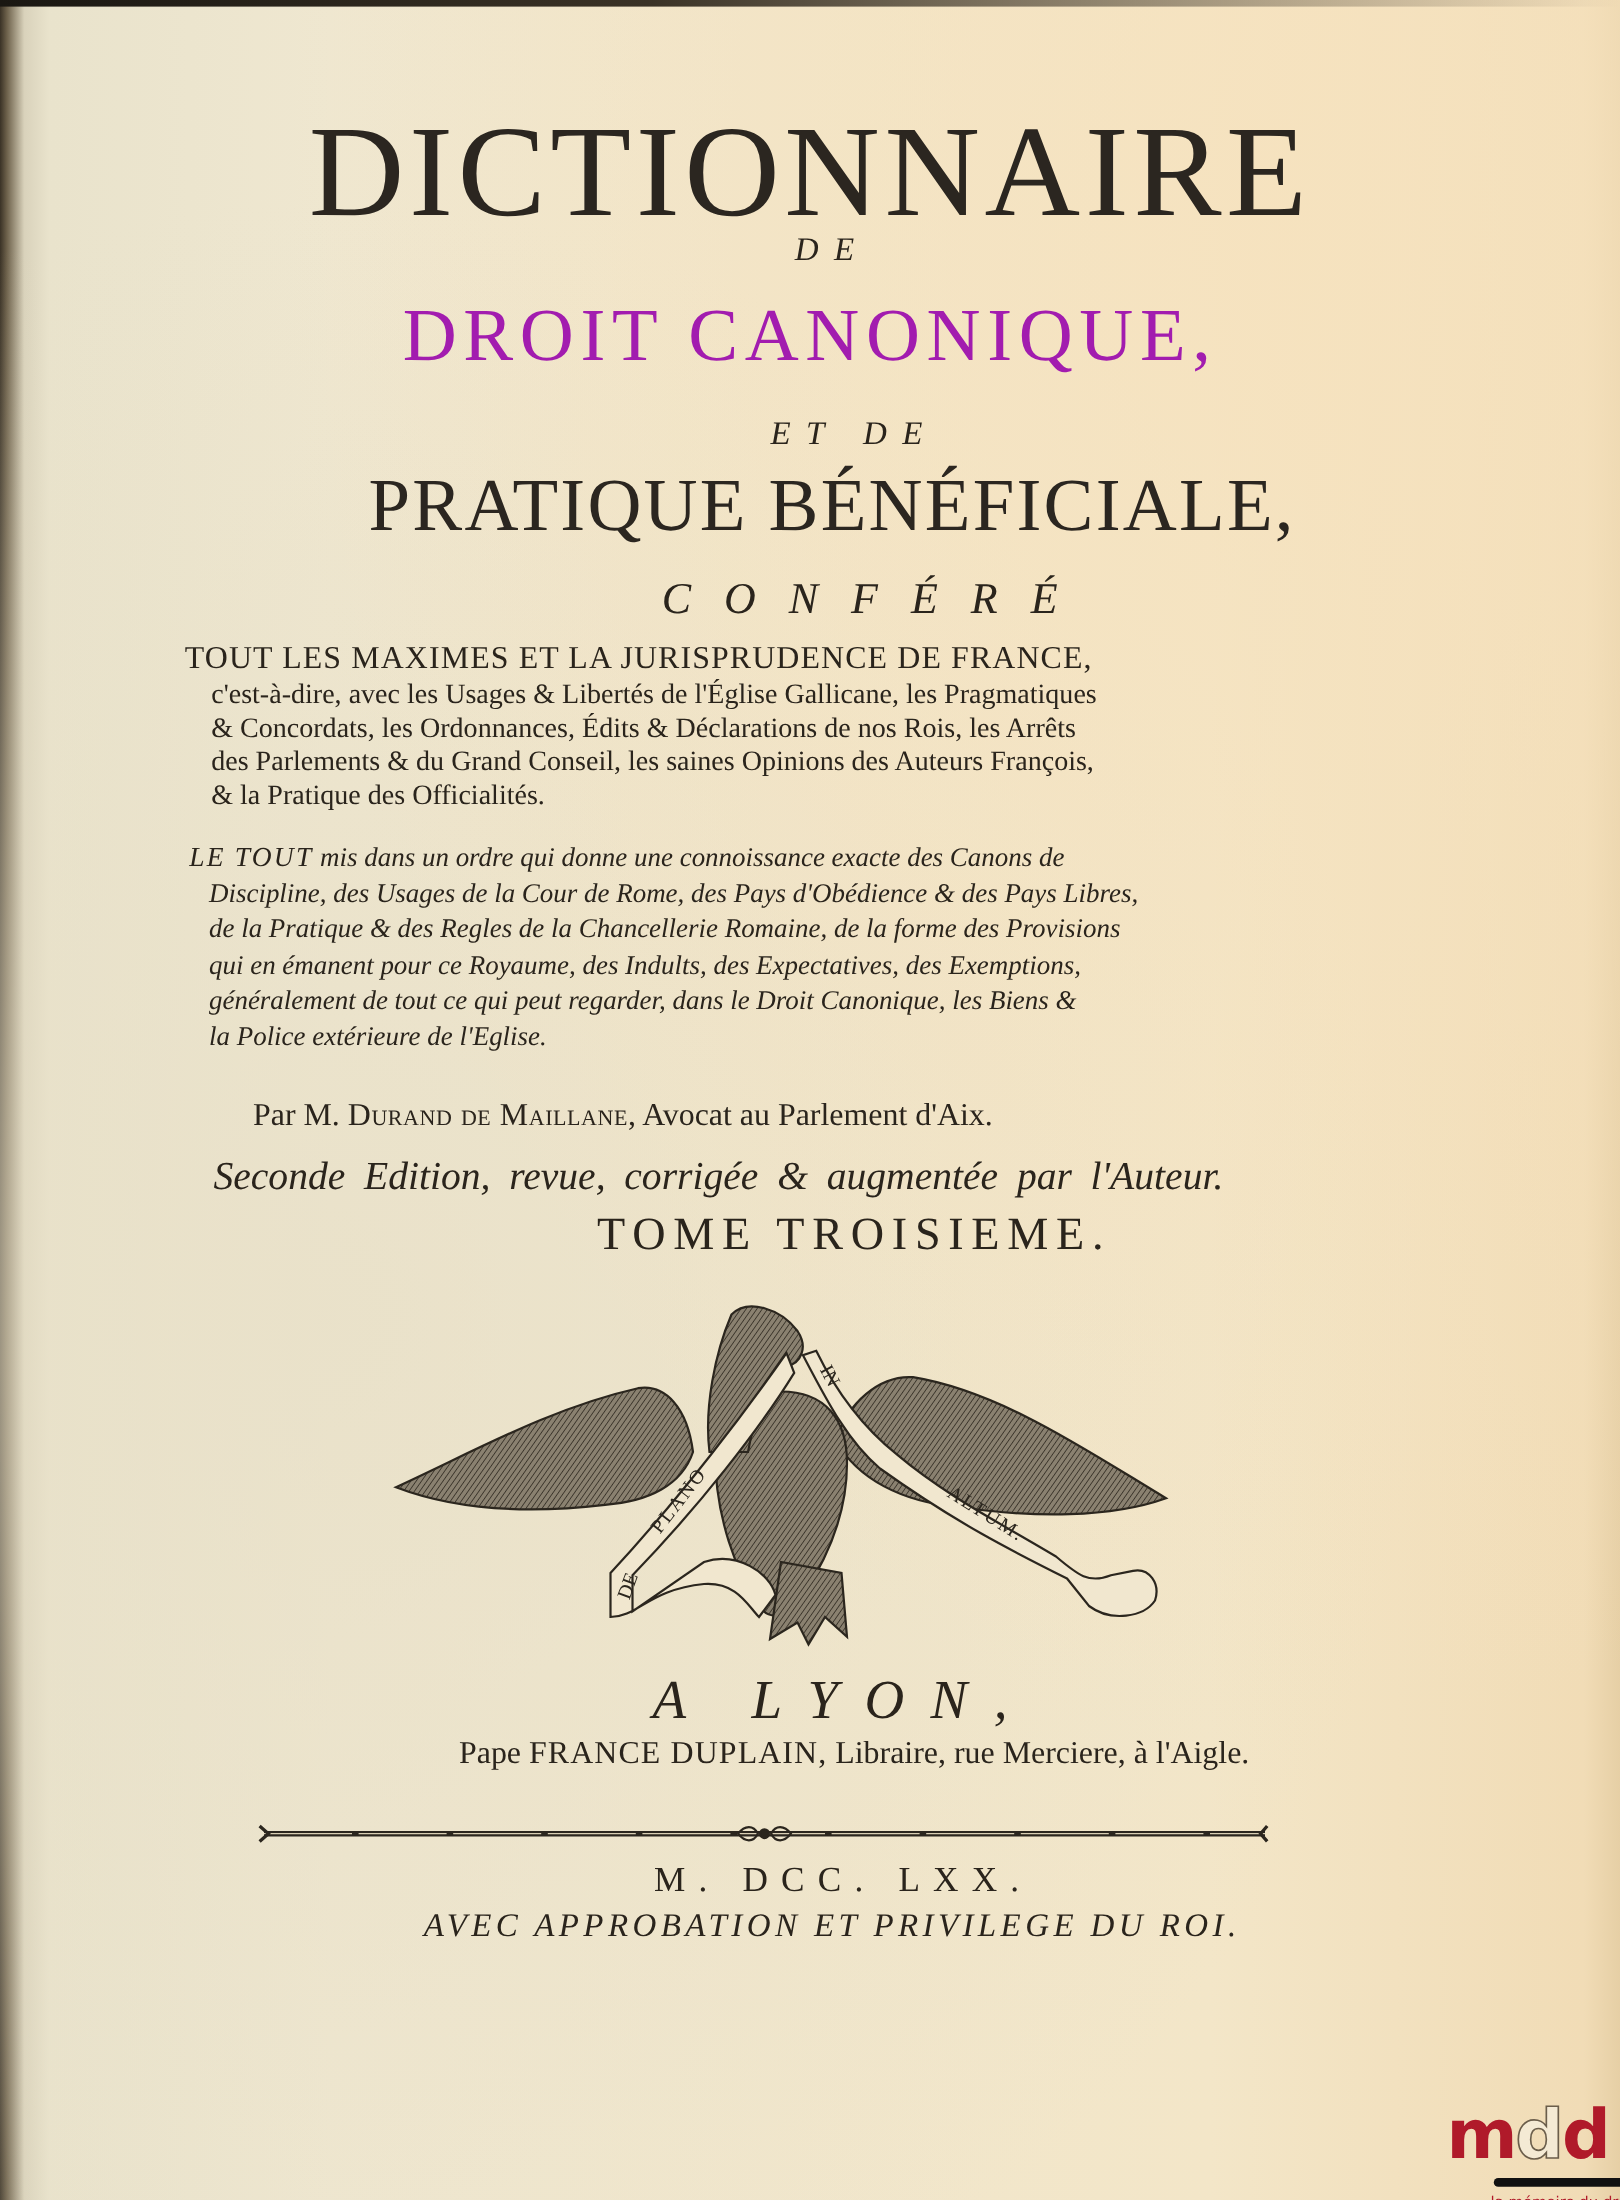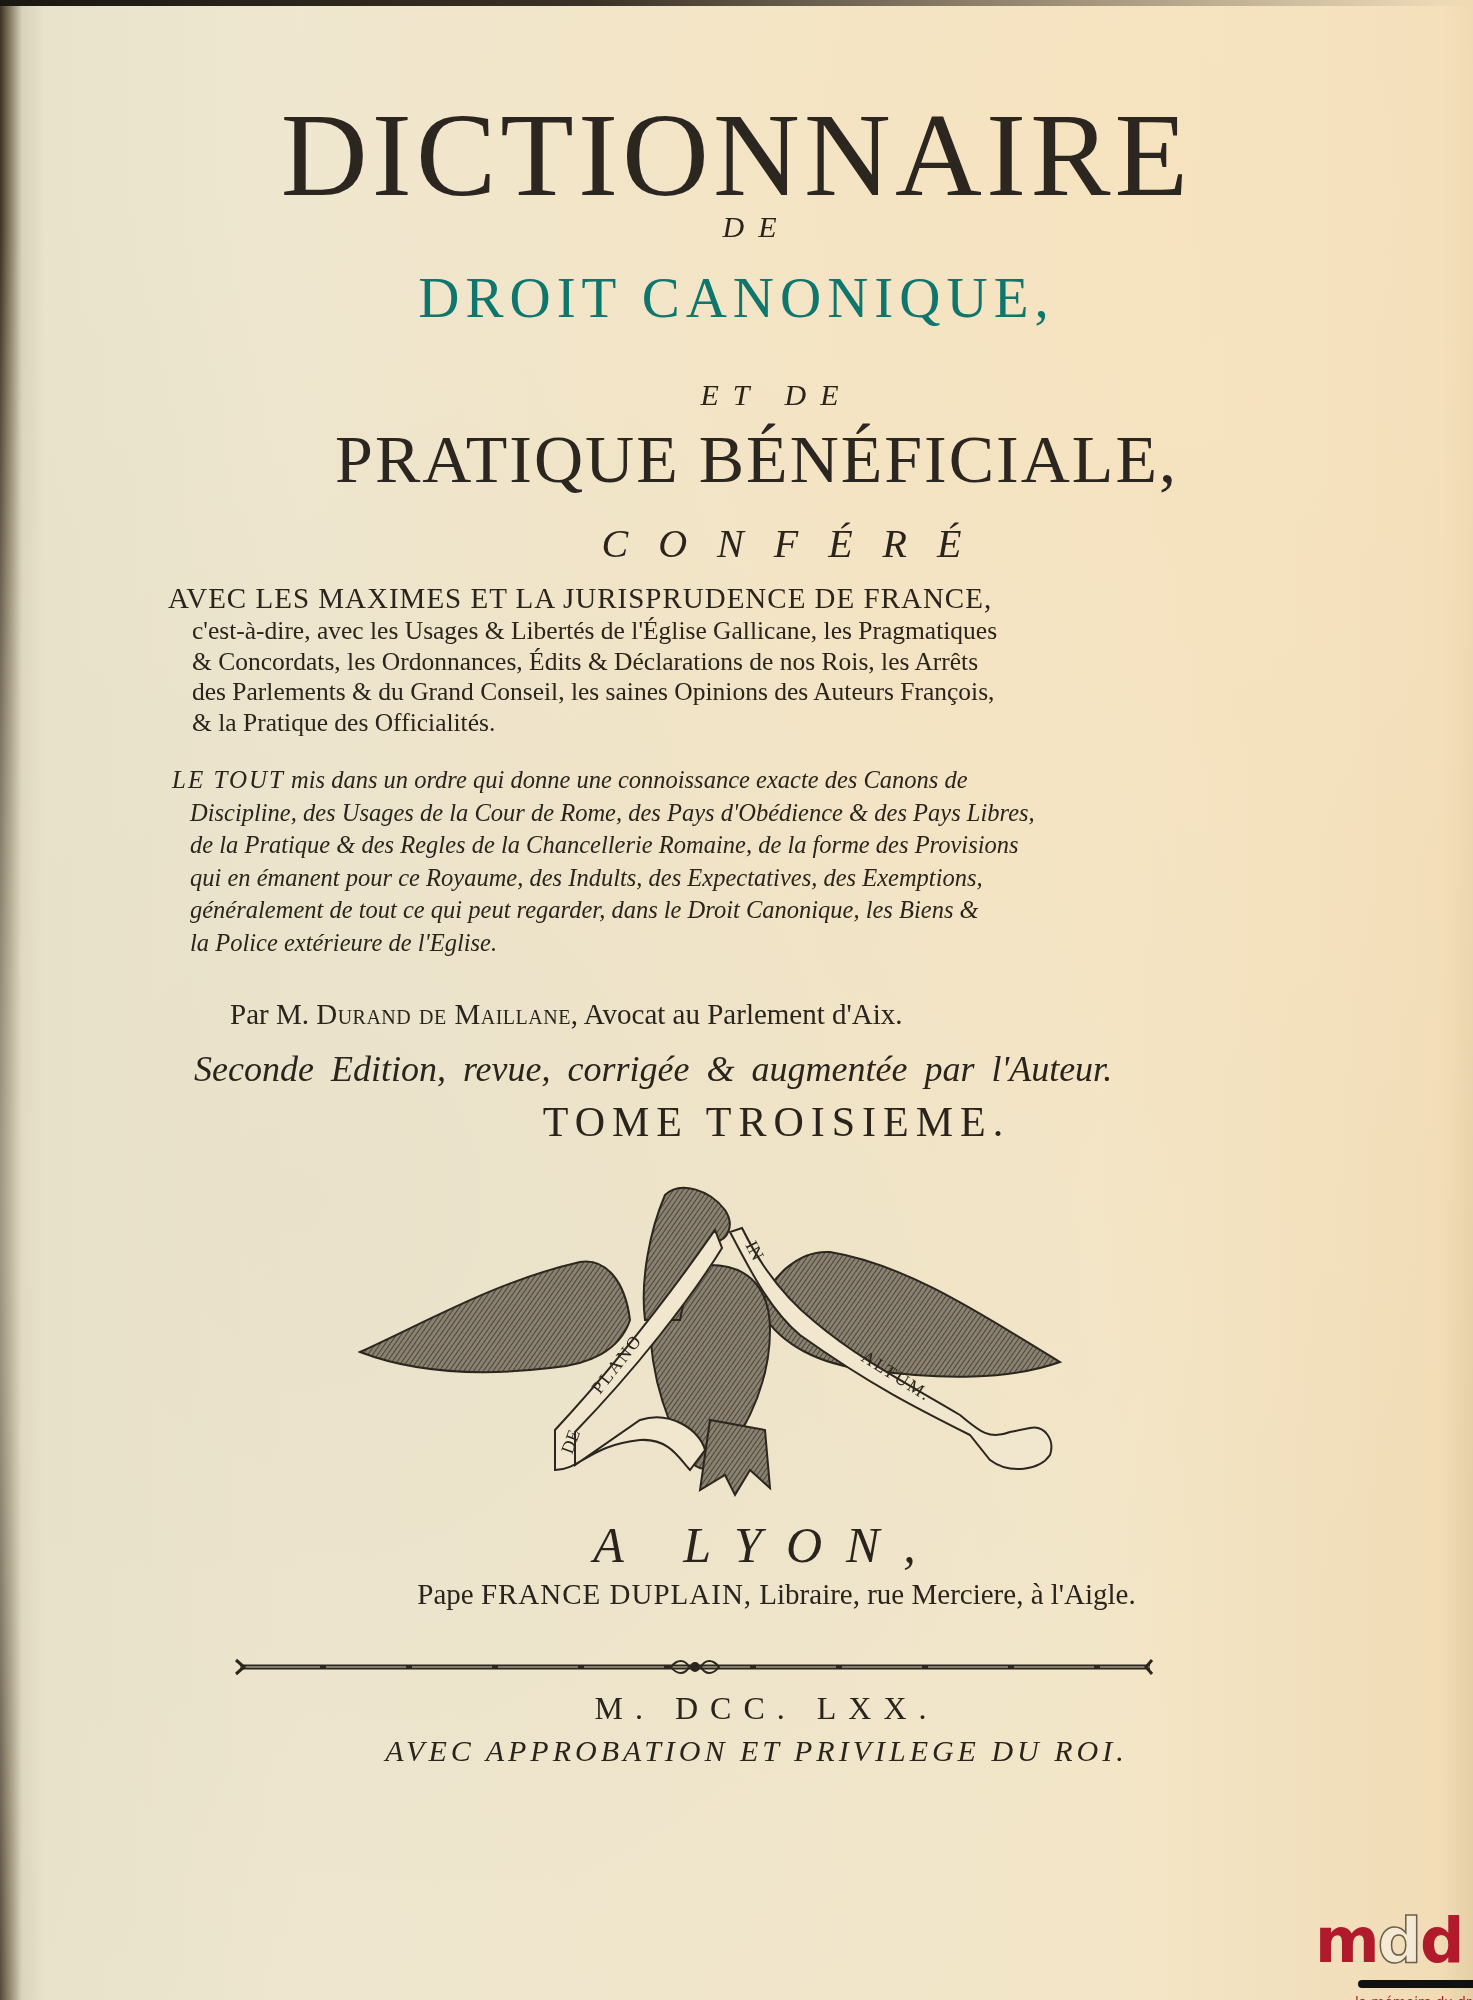--- a/index.html
+++ b/index.html
@@ -25,21 +25,21 @@
         linear-gradient(90deg, #3a3226 0px, #6b5f49 6px, #d9d2bb 22px, #e9e3cc 45px, #efe7d0 300px, #f3e6c8 1100px, #f1dcb6 1440px, #e6cfa5 1473px);
     }
     .topband {
       position: absolute; left: 0; top: 0; width: 1473px; height: 6px;
       background: linear-gradient(90deg, #1a1712, #3a3226 40%, rgba(58,50,38,0) 100%);
     }
     .centered { position: absolute; left: 0; width: 1473px; text-align: center; white-space: nowrap; }
 
     .t-dict { top: 88px; font-size: 118px; letter-spacing: 4px; font-weight: normal; color: #2b2620; transform: scaleX(1.02); }
     .t-de   { top: 210px; font-size: 30px; font-style: italic; letter-spacing: 14px; padding-left: 20px; }
-    .t-droit{ top: 265px; font-size: 57px; letter-spacing: 6px; color: #0f766e; }
+    .t-droit{ top: 265px; font-size: 68px; letter-spacing: 6px; color: #a21caf; }
     .t-etde { top: 378px; font-size: 30px; font-style: italic; letter-spacing: 14px; padding-left: 40px; }
     .t-prat { top: 420px; font-size: 68px; letter-spacing: 2px; color: #2b2620; padding-left: 20px; }
     .t-conf { top: 520px; font-size: 40px; font-style: italic; letter-spacing: 30px; padding-left: 60px; }
 
     .avec-head {
       position: absolute; left: 168px; top: 582px; font-size: 29px; letter-spacing: 1px; white-space: nowrap;
     }
     .body-lines { position: absolute; left: 192px; top: 616px; width: 1030px; }
     .body-lines div { font-size: 25.5px; line-height: 30.5px; white-space: nowrap; text-align: justify; }
 
@@ -77,21 +77,21 @@
 <div class="page"></div>
 <div class="topband"></div>
 
 <div class="centered t-dict">DICTIONNAIRE</div>
 <div class="centered t-de">DE</div>
 <div class="centered t-droit">DROIT CANONIQUE,</div>
 <div class="centered t-etde">ET DE</div>
 <div class="centered t-prat">PRATIQUE BÉNÉFICIALE,</div>
 <div class="centered t-conf">CONFÉRÉ</div>
 
-<div class="avec-head">AVEC LES MAXIMES ET LA JURISPRUDENCE DE FRANCE,</div>
+<div class="avec-head">TOUT LES MAXIMES ET LA JURISPRUDENCE DE FRANCE,</div>
 <div class="body-lines">
   <div>c'est-à-dire, avec les Usages &amp; Libertés de l'Église Gallicane, les Pragmatiques</div>
   <div>&amp; Concordats, les Ordonnances, Édits &amp; Déclarations de nos Rois, les Arrêts</div>
   <div>des Parlements &amp; du Grand Conseil, les saines Opinions des Auteurs François,</div>
   <div>&amp; la Pratique des Officialités.</div>
 </div>
 
 <div class="italic-block">
   <div><span class="lead">LE TOUT</span> <span>mis dans un ordre qui donne une connoissance exacte des Canons de</span></div>
   <div class="cont">Discipline, des Usages de la Cour de Rome, des Pays d'Obédience &amp; des Pays Libres,</div>

